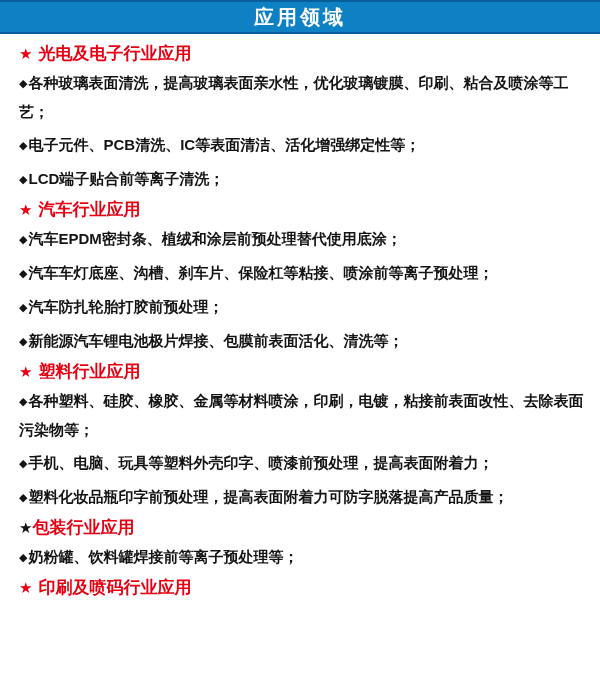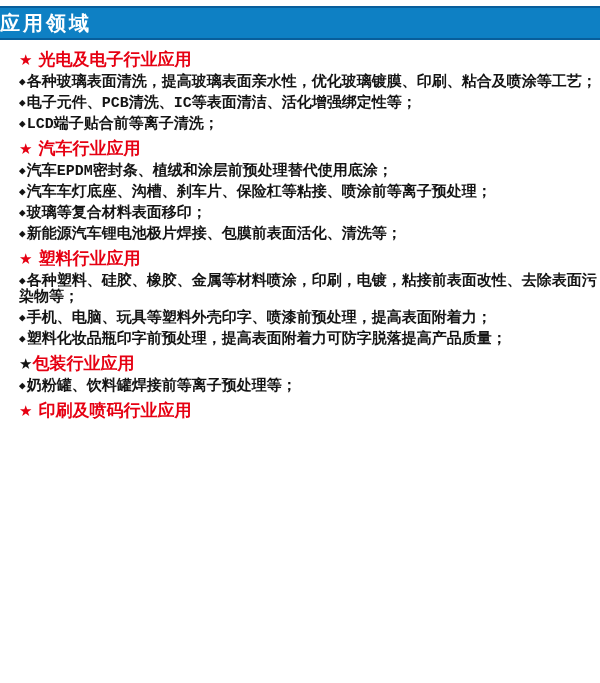--- a/index.html
+++ b/index.html
@@ -9,26 +9,25 @@
     --text-dark:#141414;
   }
   html,body{margin:0;padding:0;}
   body{
     width:600px;height:683px;
     background:#ffffff;
     font-family:"Liberation Sans","DejaVu Sans",sans-serif;
     overflow:hidden;
   }
   .banner{
-    margin-top:6px;
     height:30px;
     background:var(--banner-blue);
     border-top:2px solid var(--banner-border);
     border-bottom:2px solid var(--banner-border);
-    display:flex;align-items:center;justify-content:flex-start;
+    display:flex;align-items:center;justify-content:center;
   }
   .banner-title{
     color:#ffffff;
     font-size:20px;
     font-weight:bold;
     letter-spacing:3px;
   }
   .content{
     padding:9px 2px 0 19px;
   }
@@ -44,22 +43,21 @@
   .star{
     color:var(--heading-red);
     font-size:15px;
   }
   .star-gap{margin-right:6px;}
   .star-black{color:var(--text-dark);}
   .bullet{
     color:var(--text-dark);
     font-size:15px;
     font-weight:bold;
-    line-height:16px;
-    font-family:Liberation Mono, monospace;
+    line-height:28px;
   }
   .diamond{
     font-size:11px;
     margin-right:1px;
     position:relative;
     top:-1px;
   }
 </style>
 </head>
 <body>
@@ -69,21 +67,21 @@
 </div>
 
 <div class="content" id="content">
     <p class="heading"><span class="star star-gap">★</span><span>光电及电子行业应用</span></p>
     <p class="bullet"><span class="diamond">◆</span><span>各种玻璃表面清洗，提高玻璃表面亲水性，优化玻璃镀膜、印刷、粘合及喷涂等工艺；</span></p>
     <p class="bullet"><span class="diamond">◆</span><span>电子元件、PCB清洗、IC等表面清洁、活化增强绑定性等；</span></p>
     <p class="bullet"><span class="diamond">◆</span><span>LCD端子贴合前等离子清洗；</span></p>
     <p class="heading"><span class="star star-gap">★</span><span>汽车行业应用</span></p>
     <p class="bullet"><span class="diamond">◆</span><span>汽车EPDM密封条、植绒和涂层前预处理替代使用底涂；</span></p>
     <p class="bullet"><span class="diamond">◆</span><span>汽车车灯底座、沟槽、刹车片、保险杠等粘接、喷涂前等离子预处理；</span></p>
-    <p class="bullet"><span class="diamond">◆</span><span>玻璃等复合材料表面移印；</span></p>
+    <p class="bullet"><span class="diamond">◆</span><span>汽车防扎轮胎打胶前预处理；</span></p>
     <p class="bullet"><span class="diamond">◆</span><span>新能源汽车锂电池极片焊接、包膜前表面活化、清洗等；</span></p>
     <p class="heading"><span class="star star-gap">★</span><span>塑料行业应用</span></p>
     <p class="bullet"><span class="diamond">◆</span><span>各种塑料、硅胶、橡胶、金属等材料喷涂，印刷，电镀，粘接前表面改性、去除表面污染物等；</span></p>
     <p class="bullet"><span class="diamond">◆</span><span>手机、电脑、玩具等塑料外壳印字、喷漆前预处理，提高表面附着力；</span></p>
     <p class="bullet"><span class="diamond">◆</span><span>塑料化妆品瓶印字前预处理，提高表面附着力可防字脱落提高产品质量；</span></p>
     <p class="heading"><span class="star star-black">★</span><span>包装行业应用</span></p>
     <p class="bullet"><span class="diamond">◆</span><span>奶粉罐、饮料罐焊接前等离子预处理等；</span></p>
     <p class="heading"><span class="star star-gap">★</span><span>印刷及喷码行业应用</span></p>
   </div>
 

